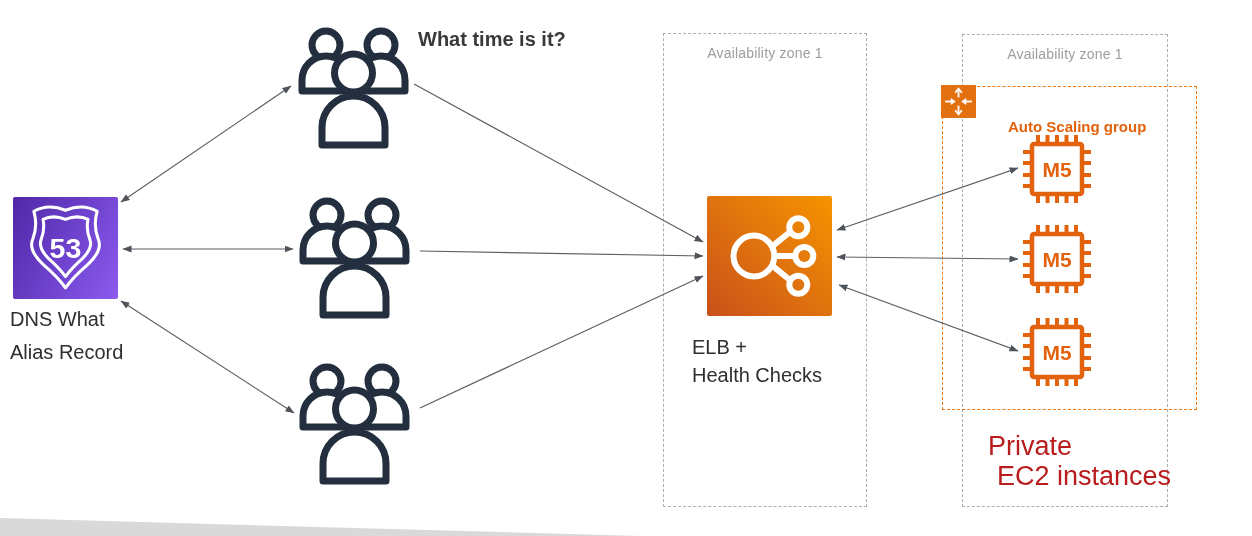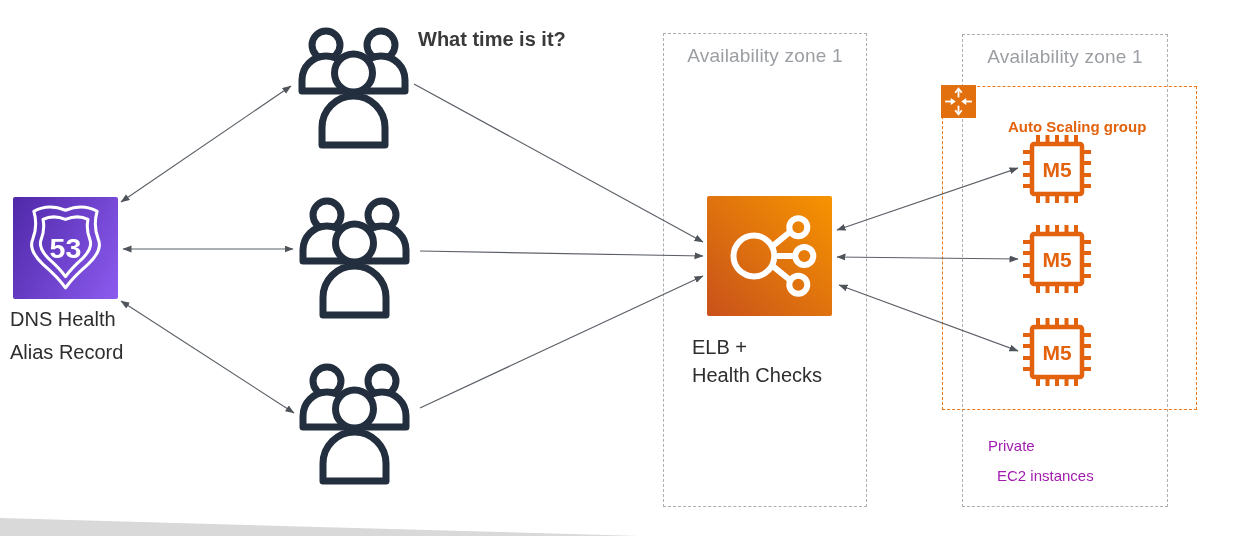--- a/index.html
+++ b/index.html
@@ -4,35 +4,35 @@
 <style>
   html,body{margin:0;padding:0;background:#ffffff;}
   .canvas{
     position:relative;width:1252px;height:536px;background:#ffffff;
     font-family:"Liberation Sans",sans-serif;overflow:hidden;
   }
   .abs{position:absolute;}
 
   
   .az-box{border:1.6px dashed #aeaeae;box-sizing:border-box;}
-  .az-label{width:100%;text-align:center;padding-top:11px;font-size:19px;color:#9b9ea2;letter-spacing:.2px;}
+  .az-label{width:100%;text-align:center;padding-top:11px;font-size:14px;color:#9b9ea2;letter-spacing:.2px;}
 
   
   .asg-box{border:1.6px dashed #ee7613;box-sizing:border-box;}
   .asg-label{font-size:15px;font-weight:600;color:#e2620d;white-space:nowrap;}
 
   
   .r53-icon{background:linear-gradient(118deg,#4f28a8 0%,#8c5bef 100%);border-radius:2px;}
   .elb-icon{background:linear-gradient(to top right,#c8511b 0%,#f79400 100%);border-radius:2px;}
   .svg-fill{display:block;width:100%;height:100%;}
 
   .dark-label{color:#2e2e2e;font-size:20px;line-height:33px;}
   .question-label{color:#3a3a3a;font-size:20px;white-space:nowrap;}
   .elb-label{color:#2e2e2e;font-size:20px;line-height:28px;}
-  .private-label{color:#a21caf;font-size:15px;line-height:30px;}
+  .private-label{color:#b91c1c;font-size:27px;line-height:30px;}
   .indent{padding-left:9px;}
 
   .wedge{background:#d9d9d9;clip-path:polygon(0 0,100% 100%,0 100%);}
   .arrows{left:0;top:0;width:1252px;height:536px;pointer-events:none;}
 </style>
 </head>
 <body>
 
 <div class="canvas">
 
@@ -70,21 +70,21 @@
     <svg class="svg-fill" viewBox="0 0 100 100">
       <g stroke="#ffffff" stroke-width="3" fill="none" stroke-linejoin="round">
         <path d="M50,13 Q33,6 19,14 Q23,28 18,41 Q13,52 28,66 Q43,79 50,89 Q57,79 72,66 Q87,52 82,41 Q77,28 81,14 Q67,6 50,13 Z"></path>
         <path d="M50,22 Q38,17 28,22 Q30,32 26,42 Q23,50 34,61 Q44,70 50,78 Q56,70 66,61 Q77,50 74,42 Q70,32 72,22 Q62,17 50,22 Z"></path>
       </g>
       <text x="50" y="60" text-anchor="middle" font-size="28" font-weight="bold" fill="#ffffff" font-family="Liberation Sans, sans-serif">53</text>
     </svg>
   </div>
 
   <div class="abs dark-label" style="left:10px;top:303px;">
-    <div>DNS Health</div>
+    <div>DNS What</div>
     <div>Alias Record</div>
   </div>
 
   <div class="abs" style="left:296px;top:24px;width:115px;height:126px;">
     <svg class="svg-fill" viewBox="0 0 115 126">
       <g stroke="#232f3e" stroke-width="7" fill="#ffffff" stroke-linejoin="round">
         <circle cx="30" cy="21" r="14"></circle>
           <path d="M6,67 v-11 a24,24 0 0 1 48,0 v11 z"></path>
         <circle cx="85" cy="21" r="14"></circle>
           <path d="M61,67 v-11 a24,24 0 0 1 48,0 v11 z"></path>

